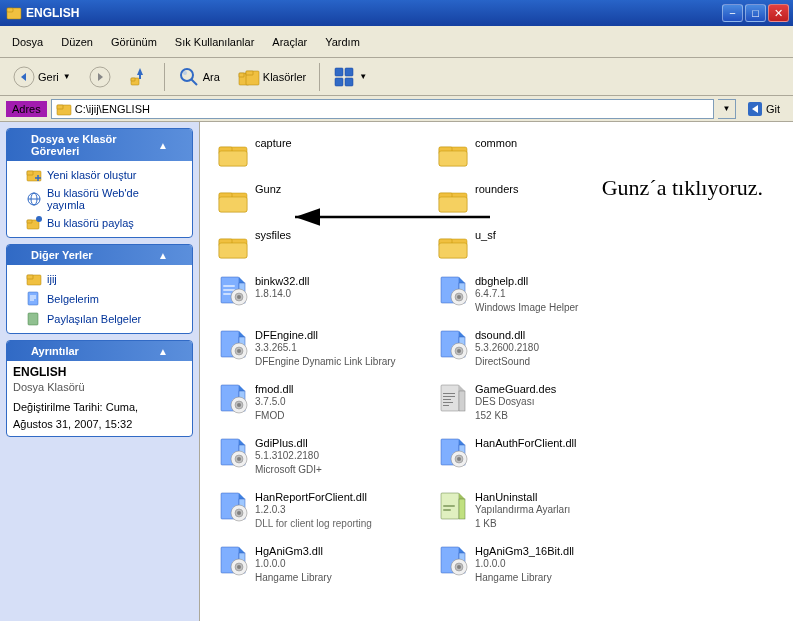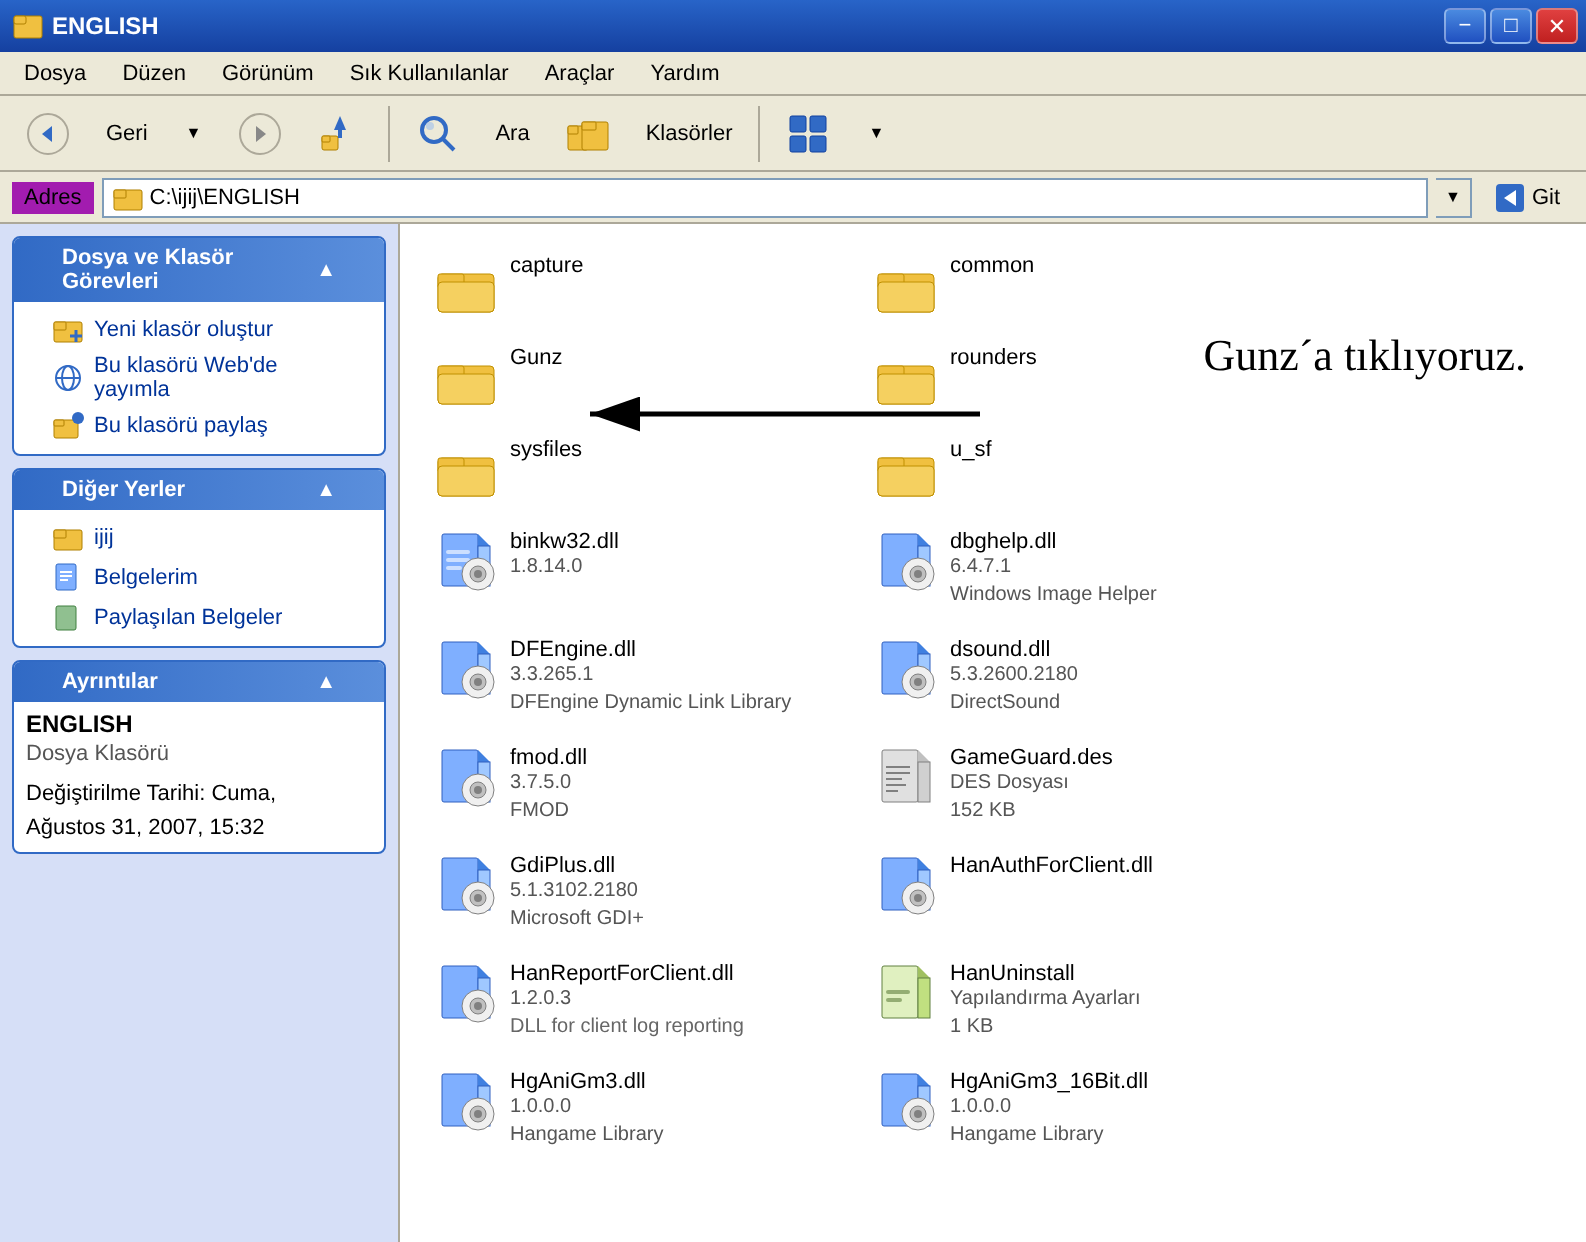--- a/index.html
+++ b/index.html
@@ -18,34 +18,34 @@
     .tb-btn {
       width: 21px; height: 18px; border: 1px solid rgba(255,255,255,0.4);
       background: linear-gradient(to bottom, #4A8AE0, #2050C0);
       border-radius: 3px; color: white; font-size: 11px; cursor: pointer;
       display: flex; align-items: center; justify-content: center;
     }
     .tb-btn.close { background: linear-gradient(to bottom, #E04040, #C02020); }
 
     
     .menu-bar {
-      background: #ECE9D8; height: 22px; display: flex; align-items: center;
+      background: #ECE9D8; height: 32px; display: flex; align-items: center;
       padding: 0 4px; border-bottom: 1px solid #ACA899; gap: 2px;
     }
     .menu-item {
       padding: 2px 8px; cursor: pointer; font-size: 11px; border-radius: 2px;
     }
 
     
     .toolbar {
       background: #ECE9D8; height: 38px; display: flex; align-items: center;
       padding: 2px 6px; gap: 4px; border-bottom: 1px solid #ACA899;
     }
     .toolbar-btn {
-      display: flex; align-items: center; gap: 18px; padding: 3px 6px;
+      display: flex; align-items: center; gap: 3px; padding: 3px 6px;
       border: 1px solid transparent; border-radius: 2px; cursor: pointer;
       font-size: 11px; background: transparent;
     }
     .toolbar-btn-icon { width: 22px; height: 22px; display: flex; align-items: center; justify-content: center; }
     .toolbar-sep { width: 1px; height: 28px; background: #ACA899; margin: 0 2px; }
     .dropdown-arrow { font-size: 8px; margin-left: 1px; }
 
     
     .address-bar {
       background: #ECE9D8; height: 26px; display: flex; align-items: center;

